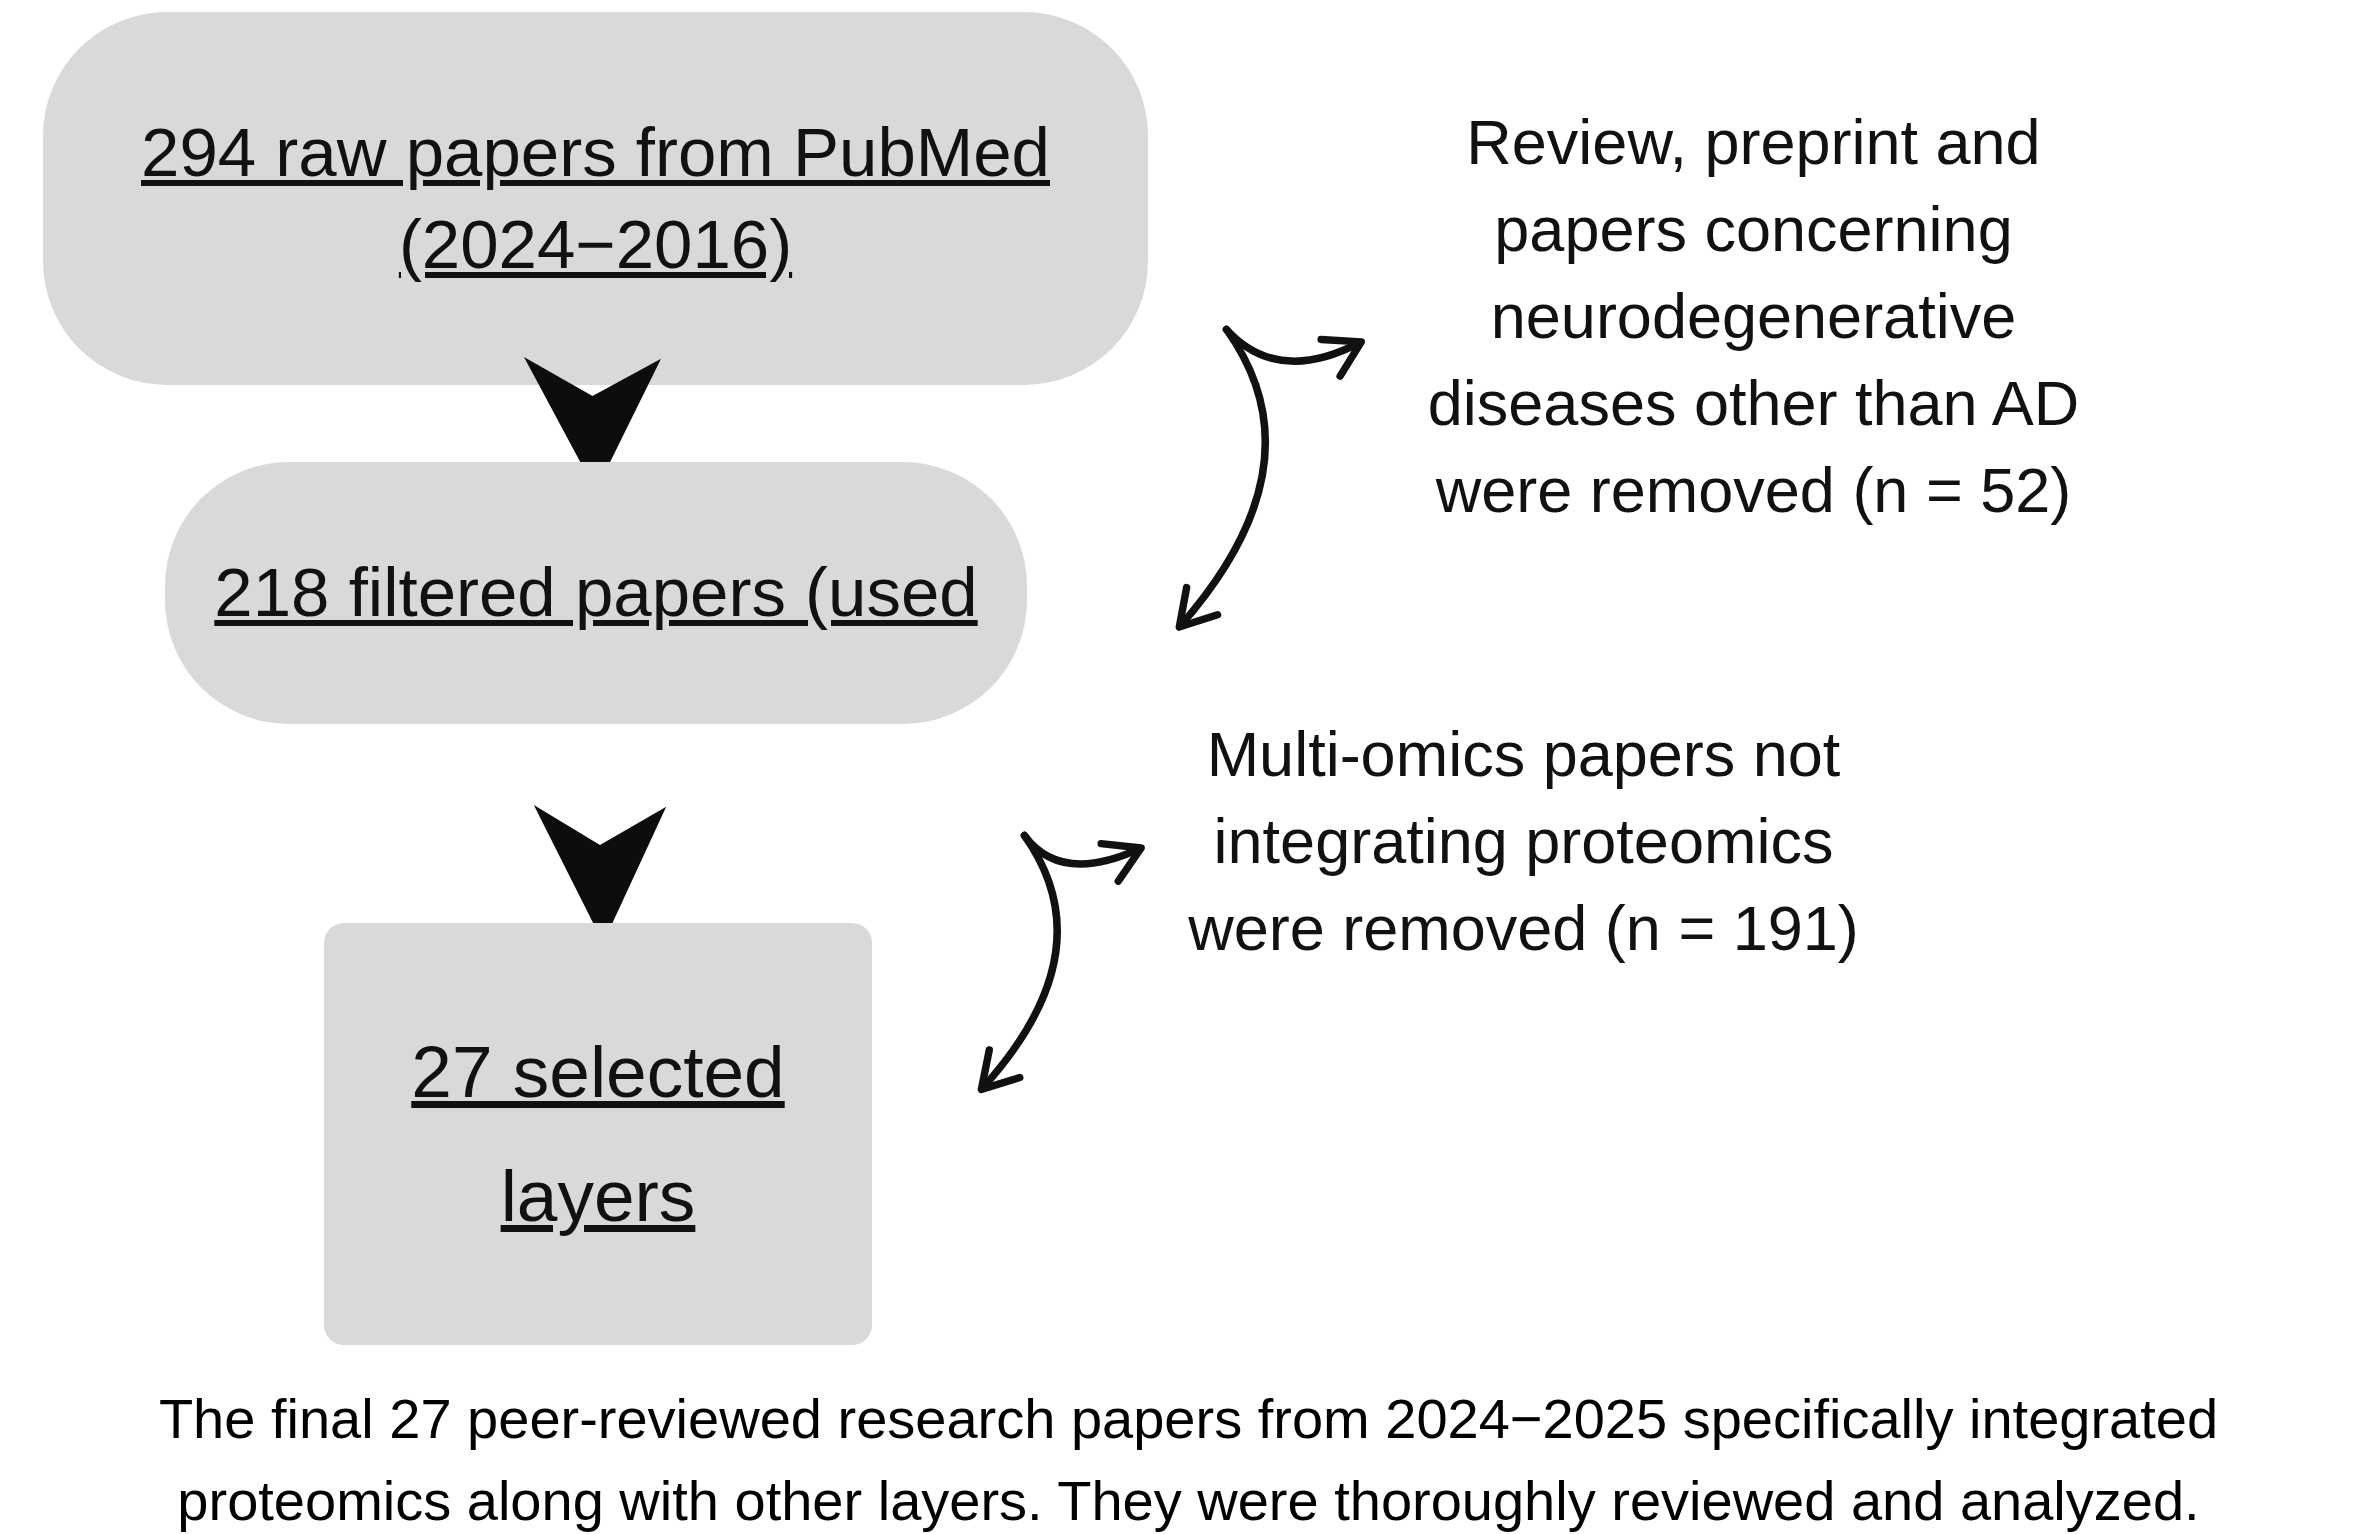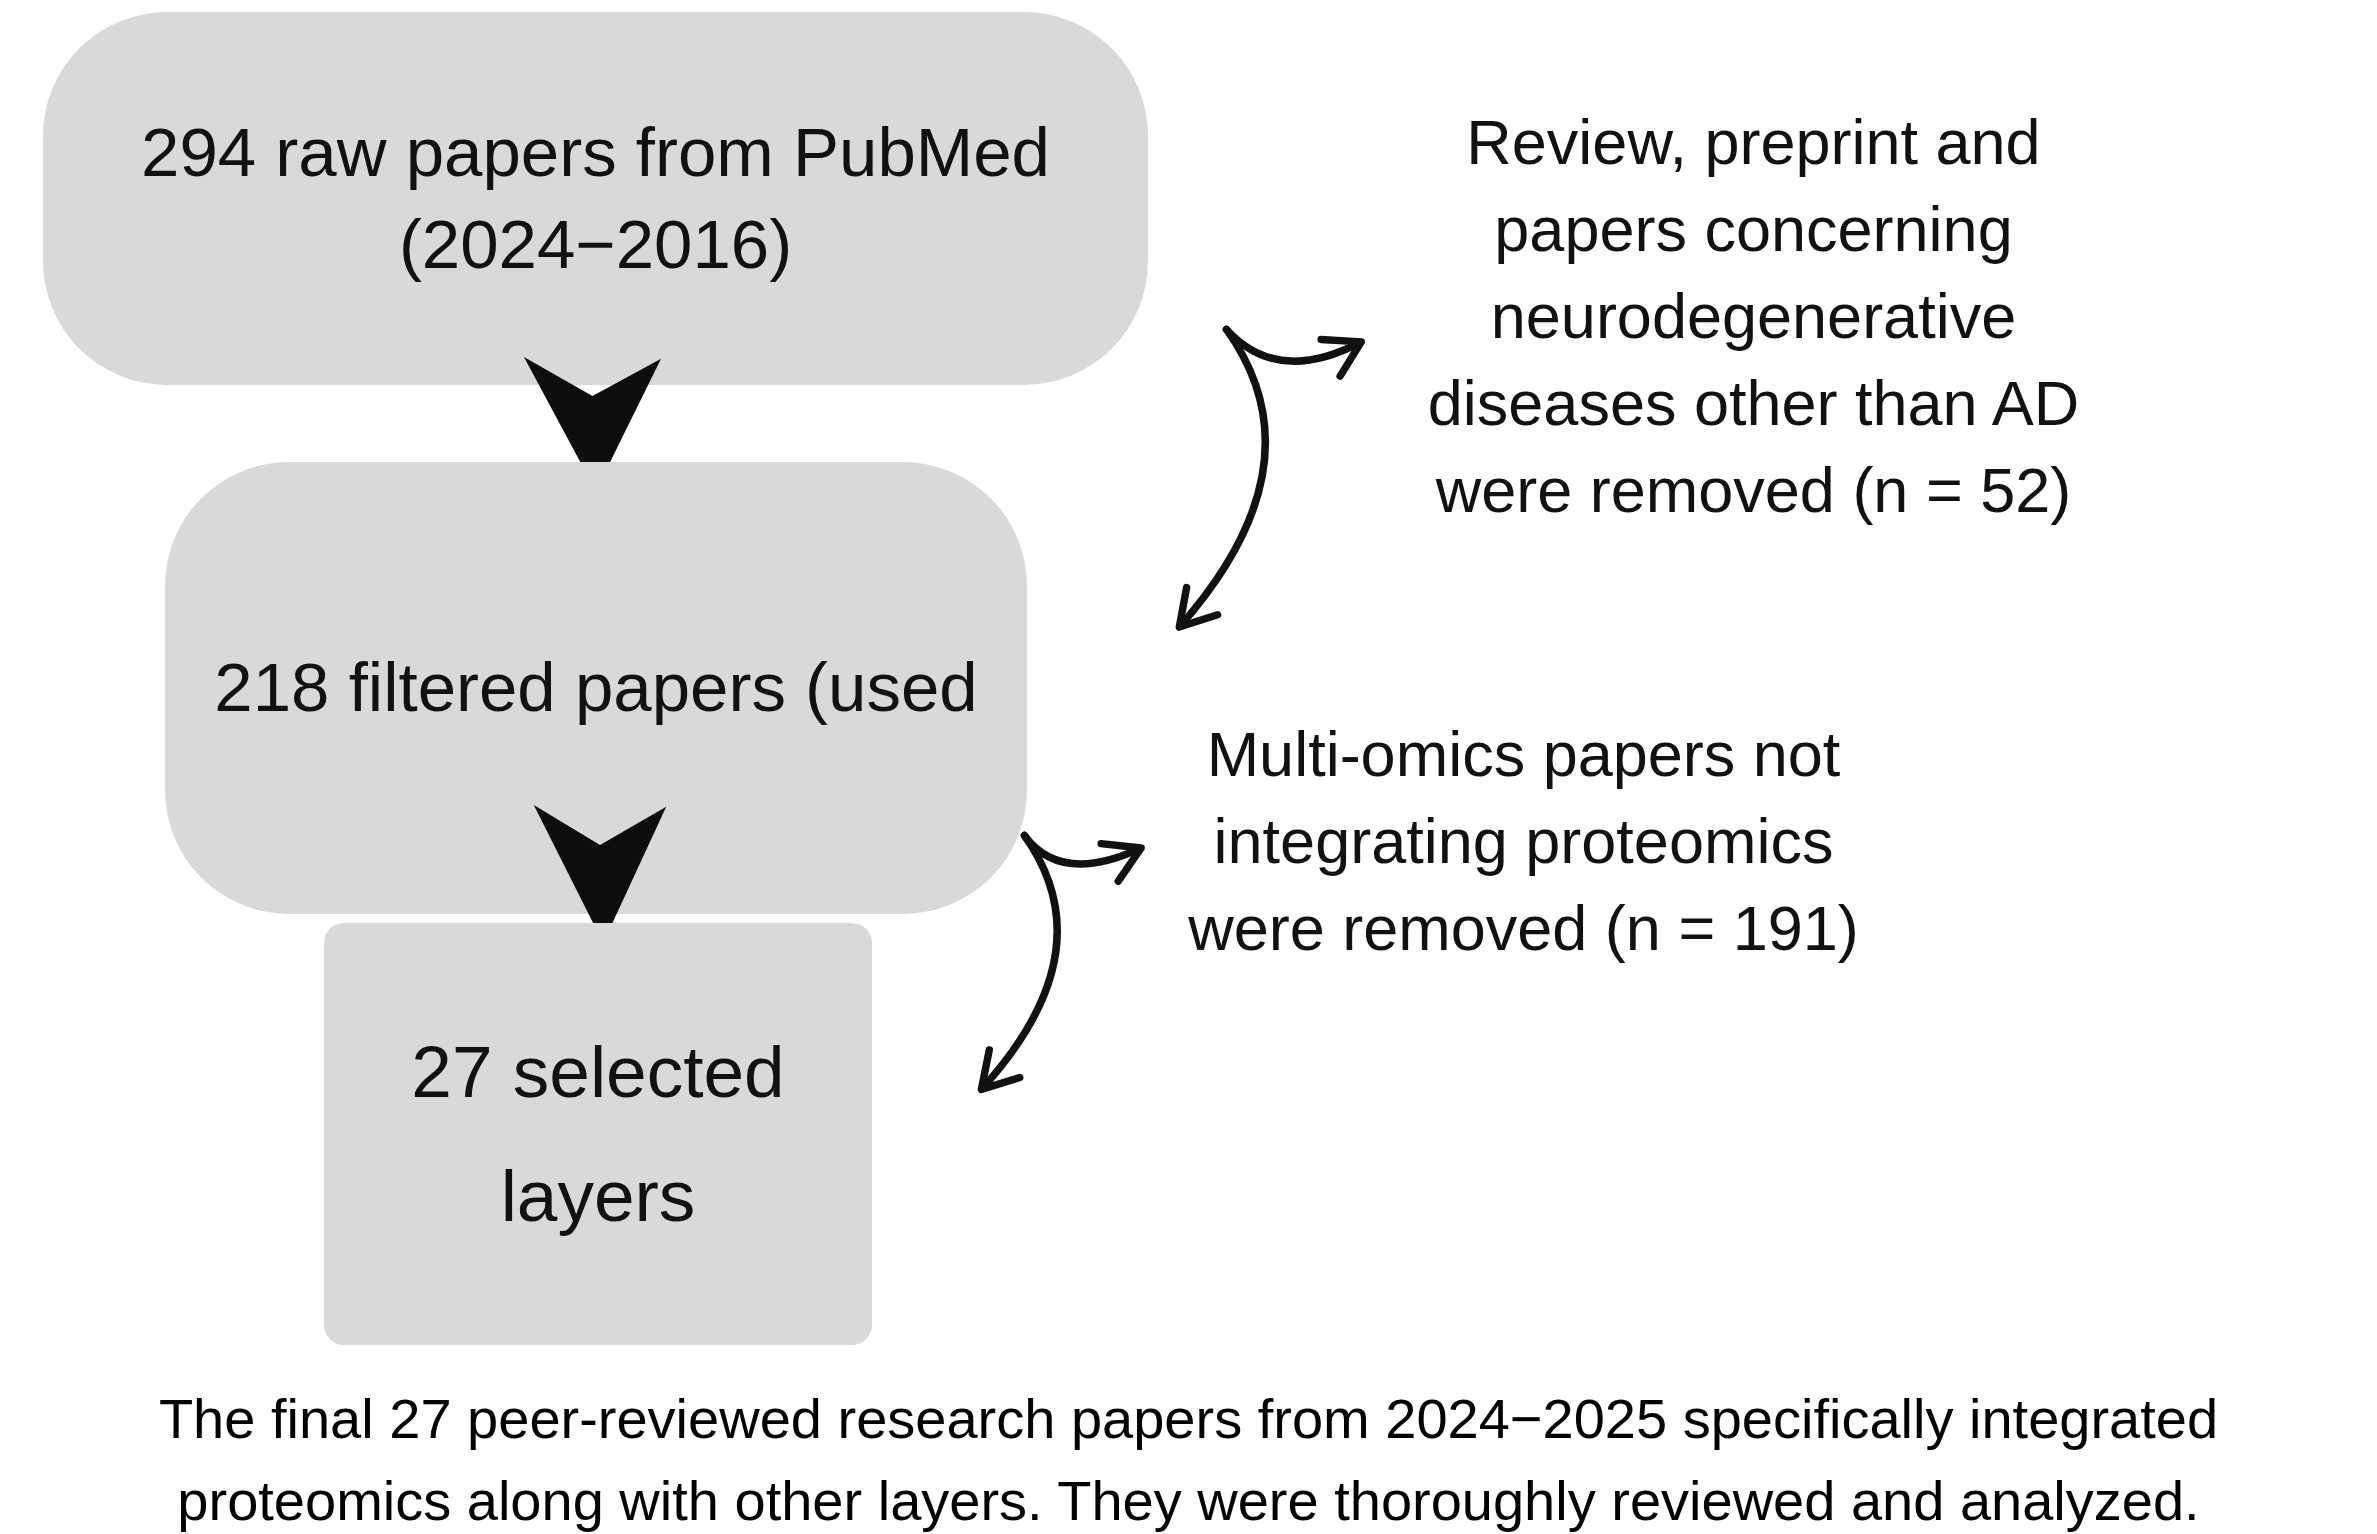--- a/index.html
+++ b/index.html
@@ -13,23 +13,24 @@
     overflow: hidden;
   }
   .flow-box {
     position: absolute;
     background: #d9d9d9;
     display: flex;
     flex-direction: column;
     justify-content: center;
     align-items: center;
     text-align: center;
+    text-decoration: underline;
   }
   .box-1 { left: 43px;  top: 12.4px;   width: 1105px; height: 373px; border-radius: 124px; }
-  .box-2 { left: 165px; top: 462px;  width: 862px; height: 452px; border-radius: 124px; }
+  .box-2 { left: 165px; top: 462px;  width: 862px; height: 262px; border-radius: 124px; }
   .box-3 { left: 324px; top: 923px; width: 548px;  height: 422px; border-radius: 20px; }
   .box-line { font-size: 69px; line-height: 92px; white-space: nowrap; color: #111111; }
   .box-3 .box-line { font-size: 73px; line-height: 124px; }
 
   .chevron { position: absolute; }
   .chevron-1 { left: 519px; top: 357px; width: 147px; height: 134px; }
   .chevron-2 { left: 529px; top: 805px; width: 142px; height: 138px; }
 
   .annotation { position: absolute; text-align: center; }
   .ann-line { font-size: 63px; line-height: 87px; white-space: nowrap; color: #111111; }

